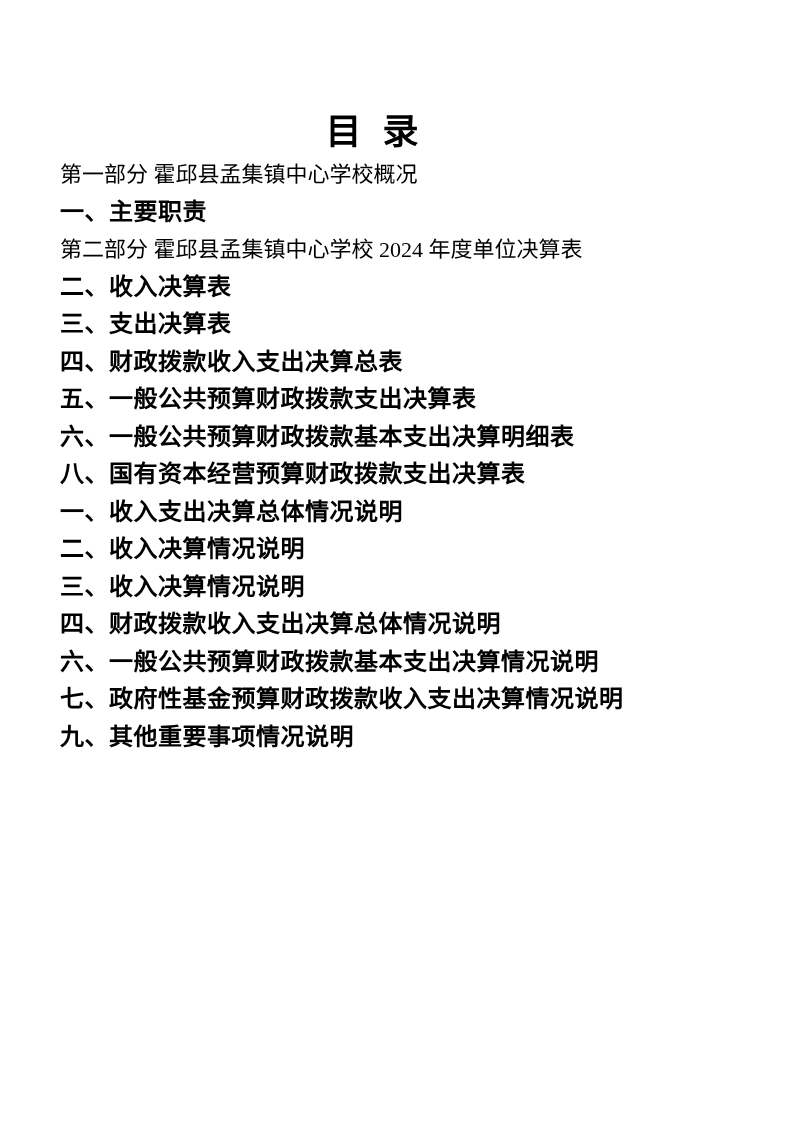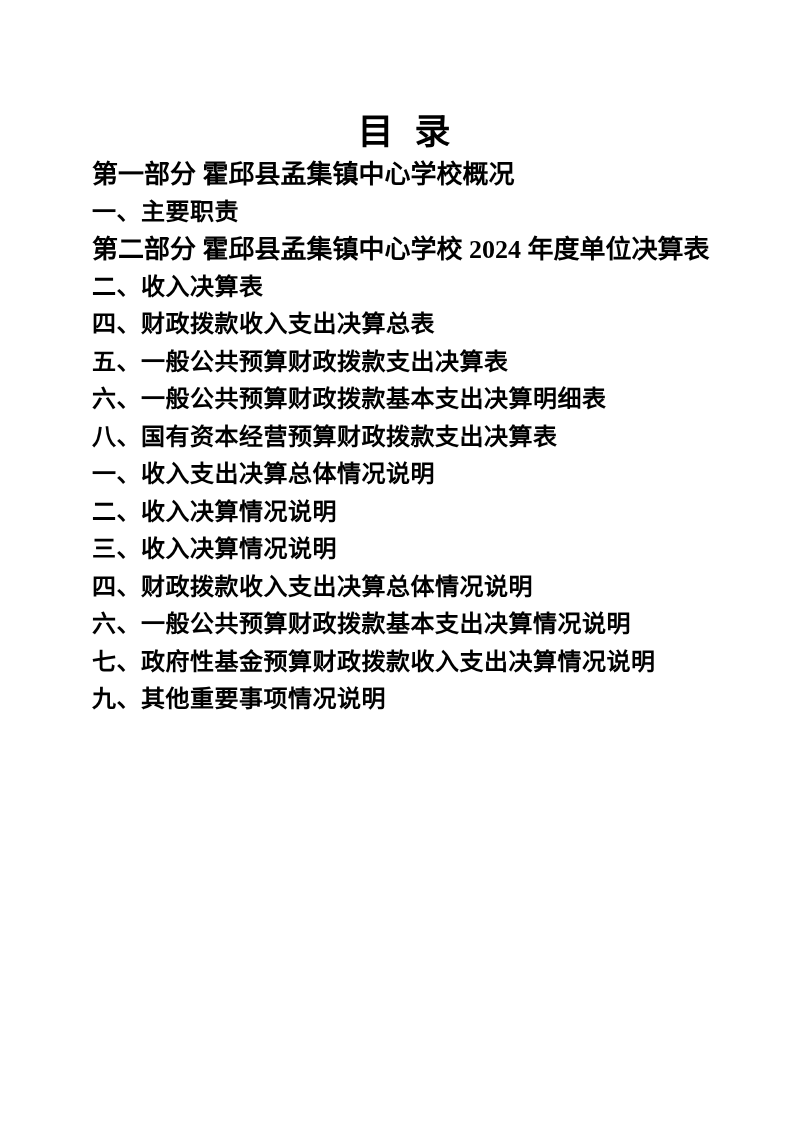--- a/index.html
+++ b/index.html
@@ -10,62 +10,63 @@
   .page {
     position: relative;
     width: 793px;
     height: 1122px;
     margin: 0 auto;
     background: #ffffff;
     color: #000000;
     font-family: "Liberation Serif", "DejaVu Serif", serif;
     overflow: hidden;
     box-sizing: border-box;
-    padding: 108px 60px 0 92px;
+    padding: 108px 60px 0 60px;
   }
   .doc-title {
     width: 625px;
     text-align: center;
     font-size: 36px;
     font-weight: bold;
     line-height: 48px;
     white-space: pre;
     letter-spacing: 1px;
   }
   .toc {
     width: 625px;
     margin-top: 0;
   }
   .toc-line {
     line-height: 37.5px;
     word-break: normal;
   }
   .toc-line.part {
-    font-size: 26px;
-    font-weight: bold;
+    font-size: 22px;
+    font-weight: normal;
     letter-spacing: 0px;
   }
   .toc-line.item {
     font-size: 24px;
     font-weight: bold;
     letter-spacing: 0.5px;
   }
 </style>
 </head>
 <body>
 
 <div class="page">
 
   <div class="doc-title">目  录</div>
 
   <div class="toc">
     <div class="toc-line part">第一部分 霍邱县孟集镇中心学校概况</div>
     <div class="toc-line item">一、主要职责</div>
     <div class="toc-line part">第二部分 霍邱县孟集镇中心学校 2024 年度单位决算表</div>
     <div class="toc-line item">二、收入决算表</div>
+    <div class="toc-line item">三、支出决算表</div>
     <div class="toc-line item">四、财政拨款收入支出决算总表</div>
     <div class="toc-line item">五、一般公共预算财政拨款支出决算表</div>
     <div class="toc-line item">六、一般公共预算财政拨款基本支出决算明细表</div>
     <div class="toc-line item">八、国有资本经营预算财政拨款支出决算表</div>
     <div class="toc-line item">一、收入支出决算总体情况说明</div>
     <div class="toc-line item">二、收入决算情况说明</div>
     <div class="toc-line item">三、收入决算情况说明</div>
     <div class="toc-line item">四、财政拨款收入支出决算总体情况说明</div>
     <div class="toc-line item">六、一般公共预算财政拨款基本支出决算情况说明</div>
     <div class="toc-line item">七、政府性基金预算财政拨款收入支出决算情况说明</div>

